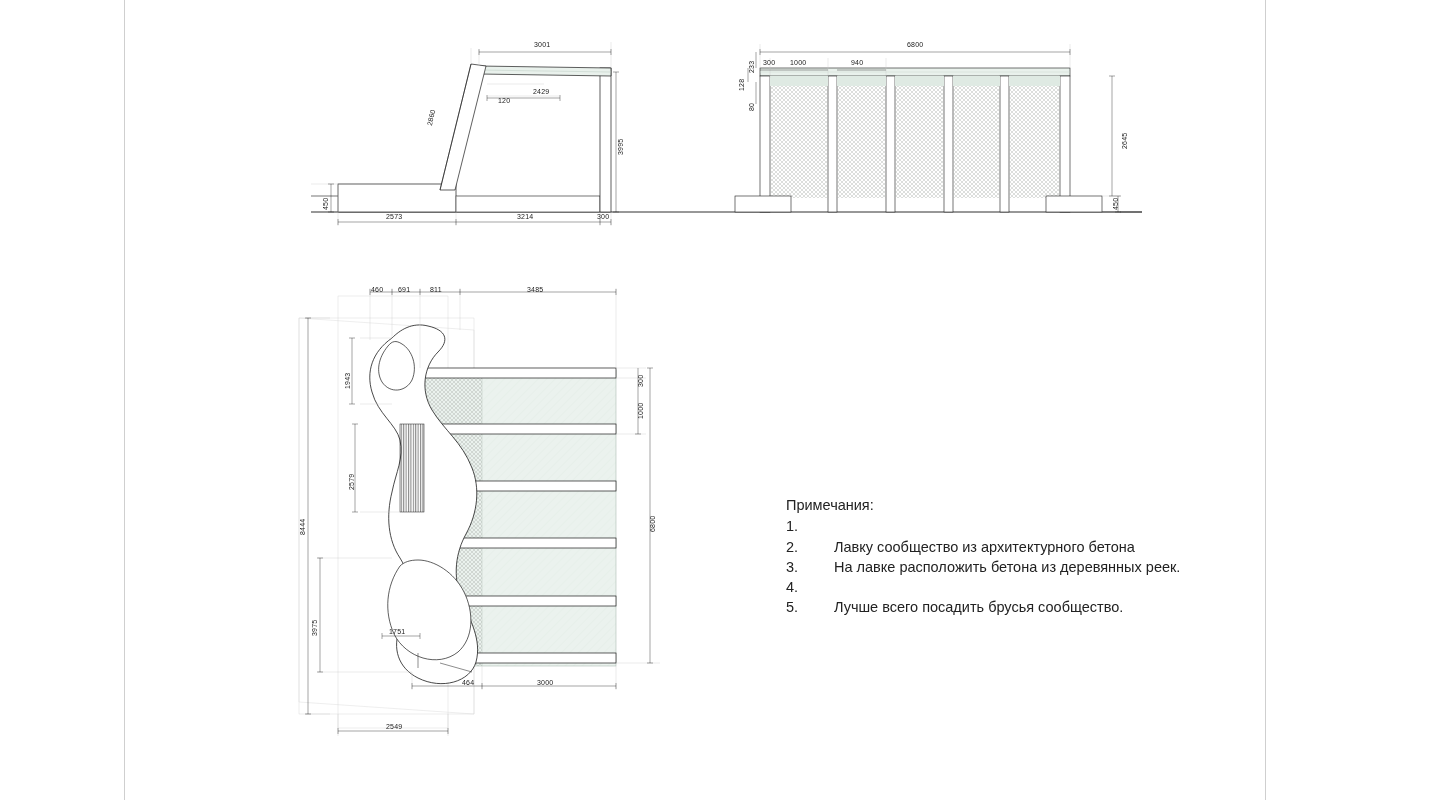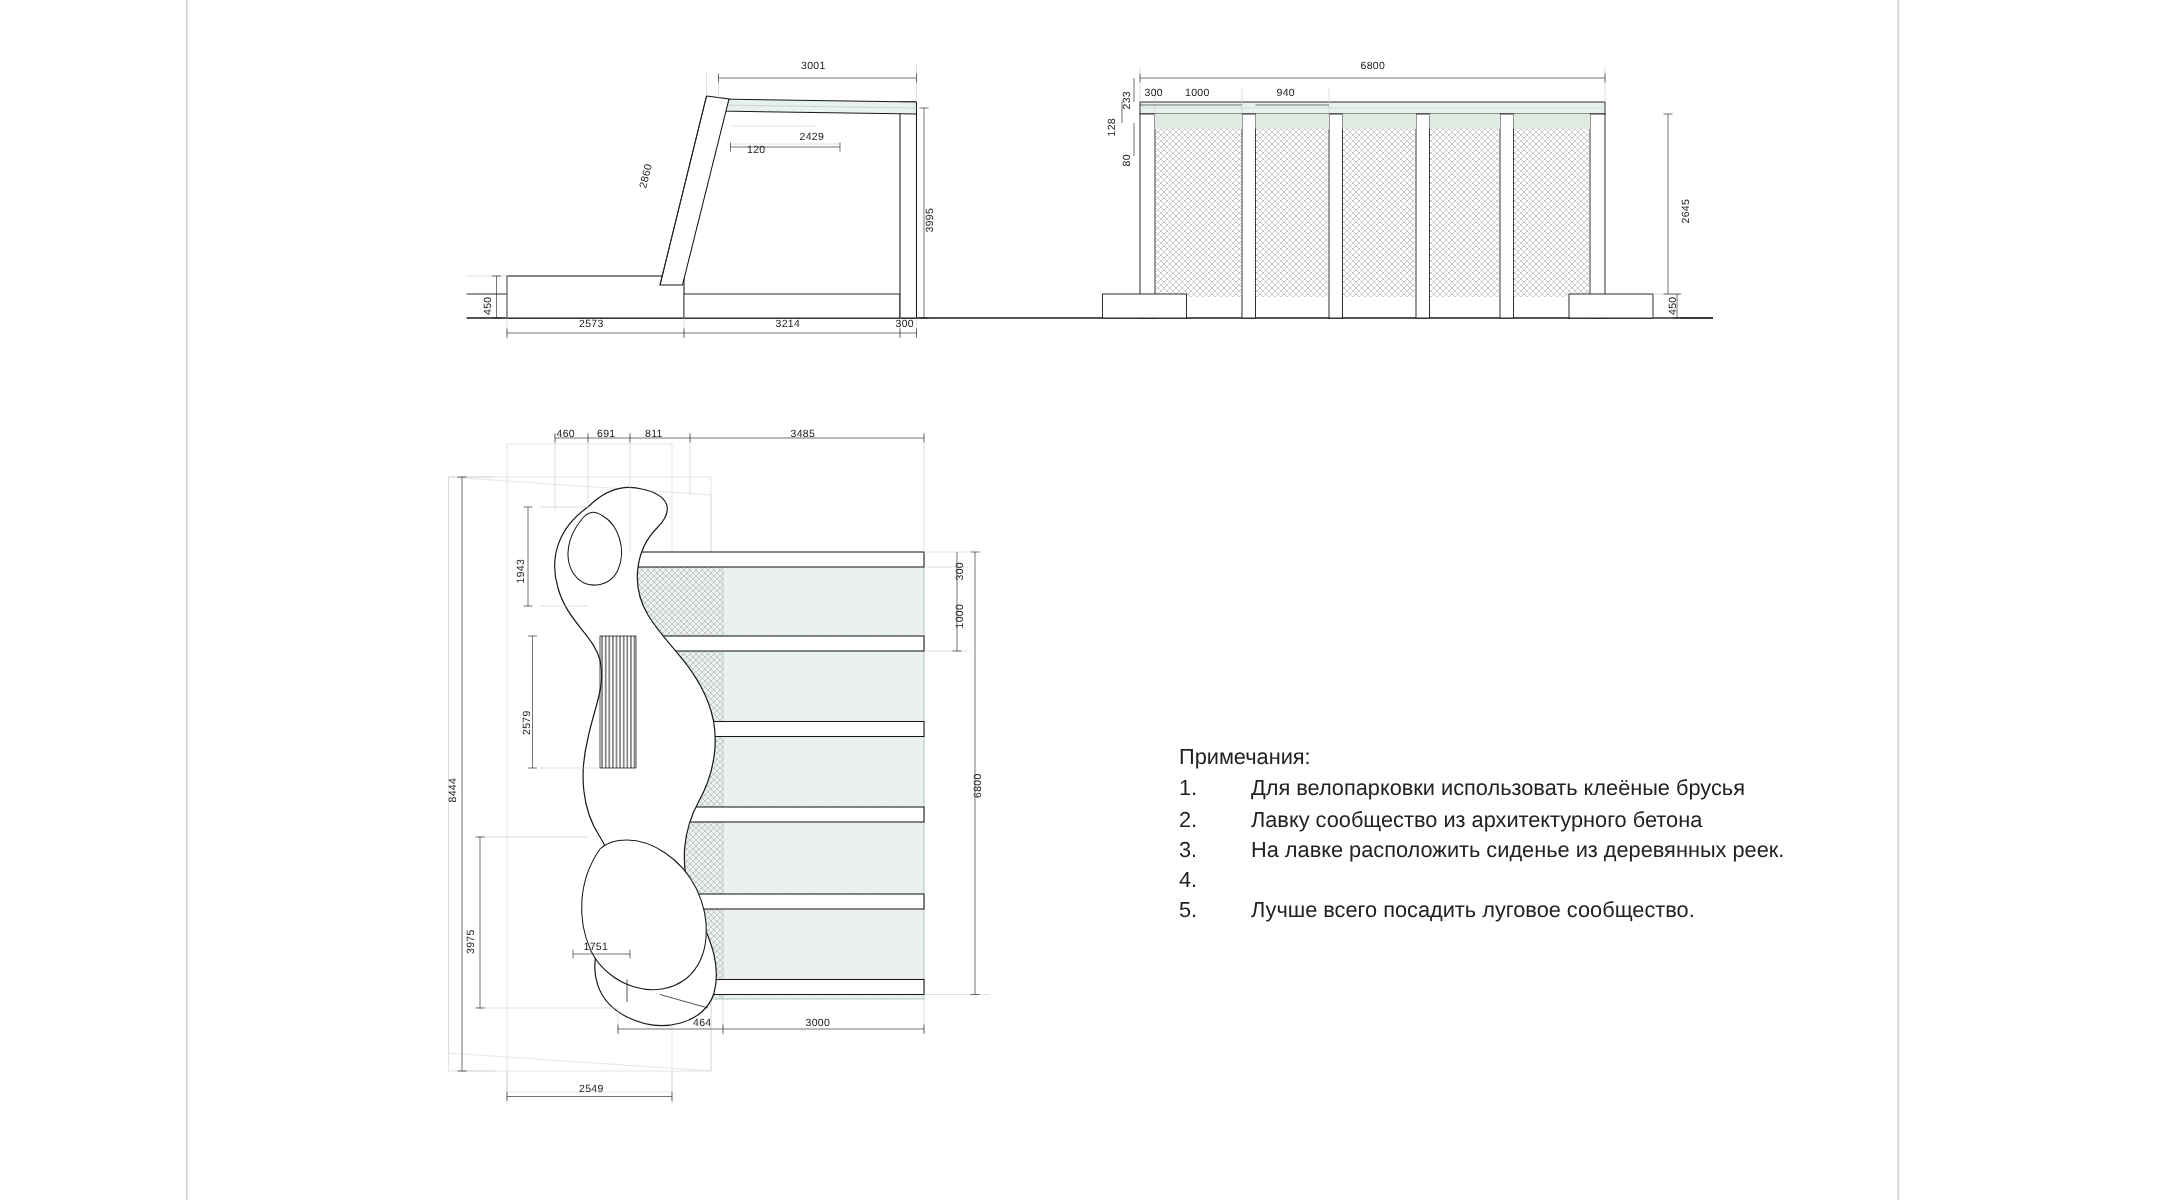--- a/index.html
+++ b/index.html
@@ -343,32 +343,31 @@
   <div class="dim-text vert" style="left:644px;top:412px;">1000</div>
   <div class="dim-text vert" style="left:656px;top:525px;">6800</div>
   <div class="dim-text" style="left:462px;top:679px;">464</div>
   <div class="dim-text" style="left:537px;top:679px;">3000</div>
   <div class="dim-text" style="left:386px;top:723px;">2549</div>
 
   <div class="notes">
     <div class="notes-title">Примечания:</div>
     <div class="note-row">
       <span class="note-num">1.</span>
-      <span class="note-body">Для велопарковки использовать клеёные брусья</span>
     </div>
     <div class="note-row">
       <span class="note-num">2.</span>
       <span class="note-body">Лавку сообщество из архитектурного бетона</span>
     </div>
     <div class="note-row">
       <span class="note-num">3.</span>
-      <span class="note-body">На лавке расположить сиденье из деревянных реек.</span>
+      <span class="note-body">На лавке расположить бетона из деревянных реек.</span>
     </div>
     <div class="note-row">
       <span class="note-num">4.</span>
     </div>
     <div class="note-row">
       <span class="note-num">5.</span>
-      <span class="note-body">Лучше всего посадить луговое сообщество.</span>
+      <span class="note-body">Лучше всего посадить брусья сообщество.</span>
     </div>
   </div>
 
 </div>
 
 </body></html>

